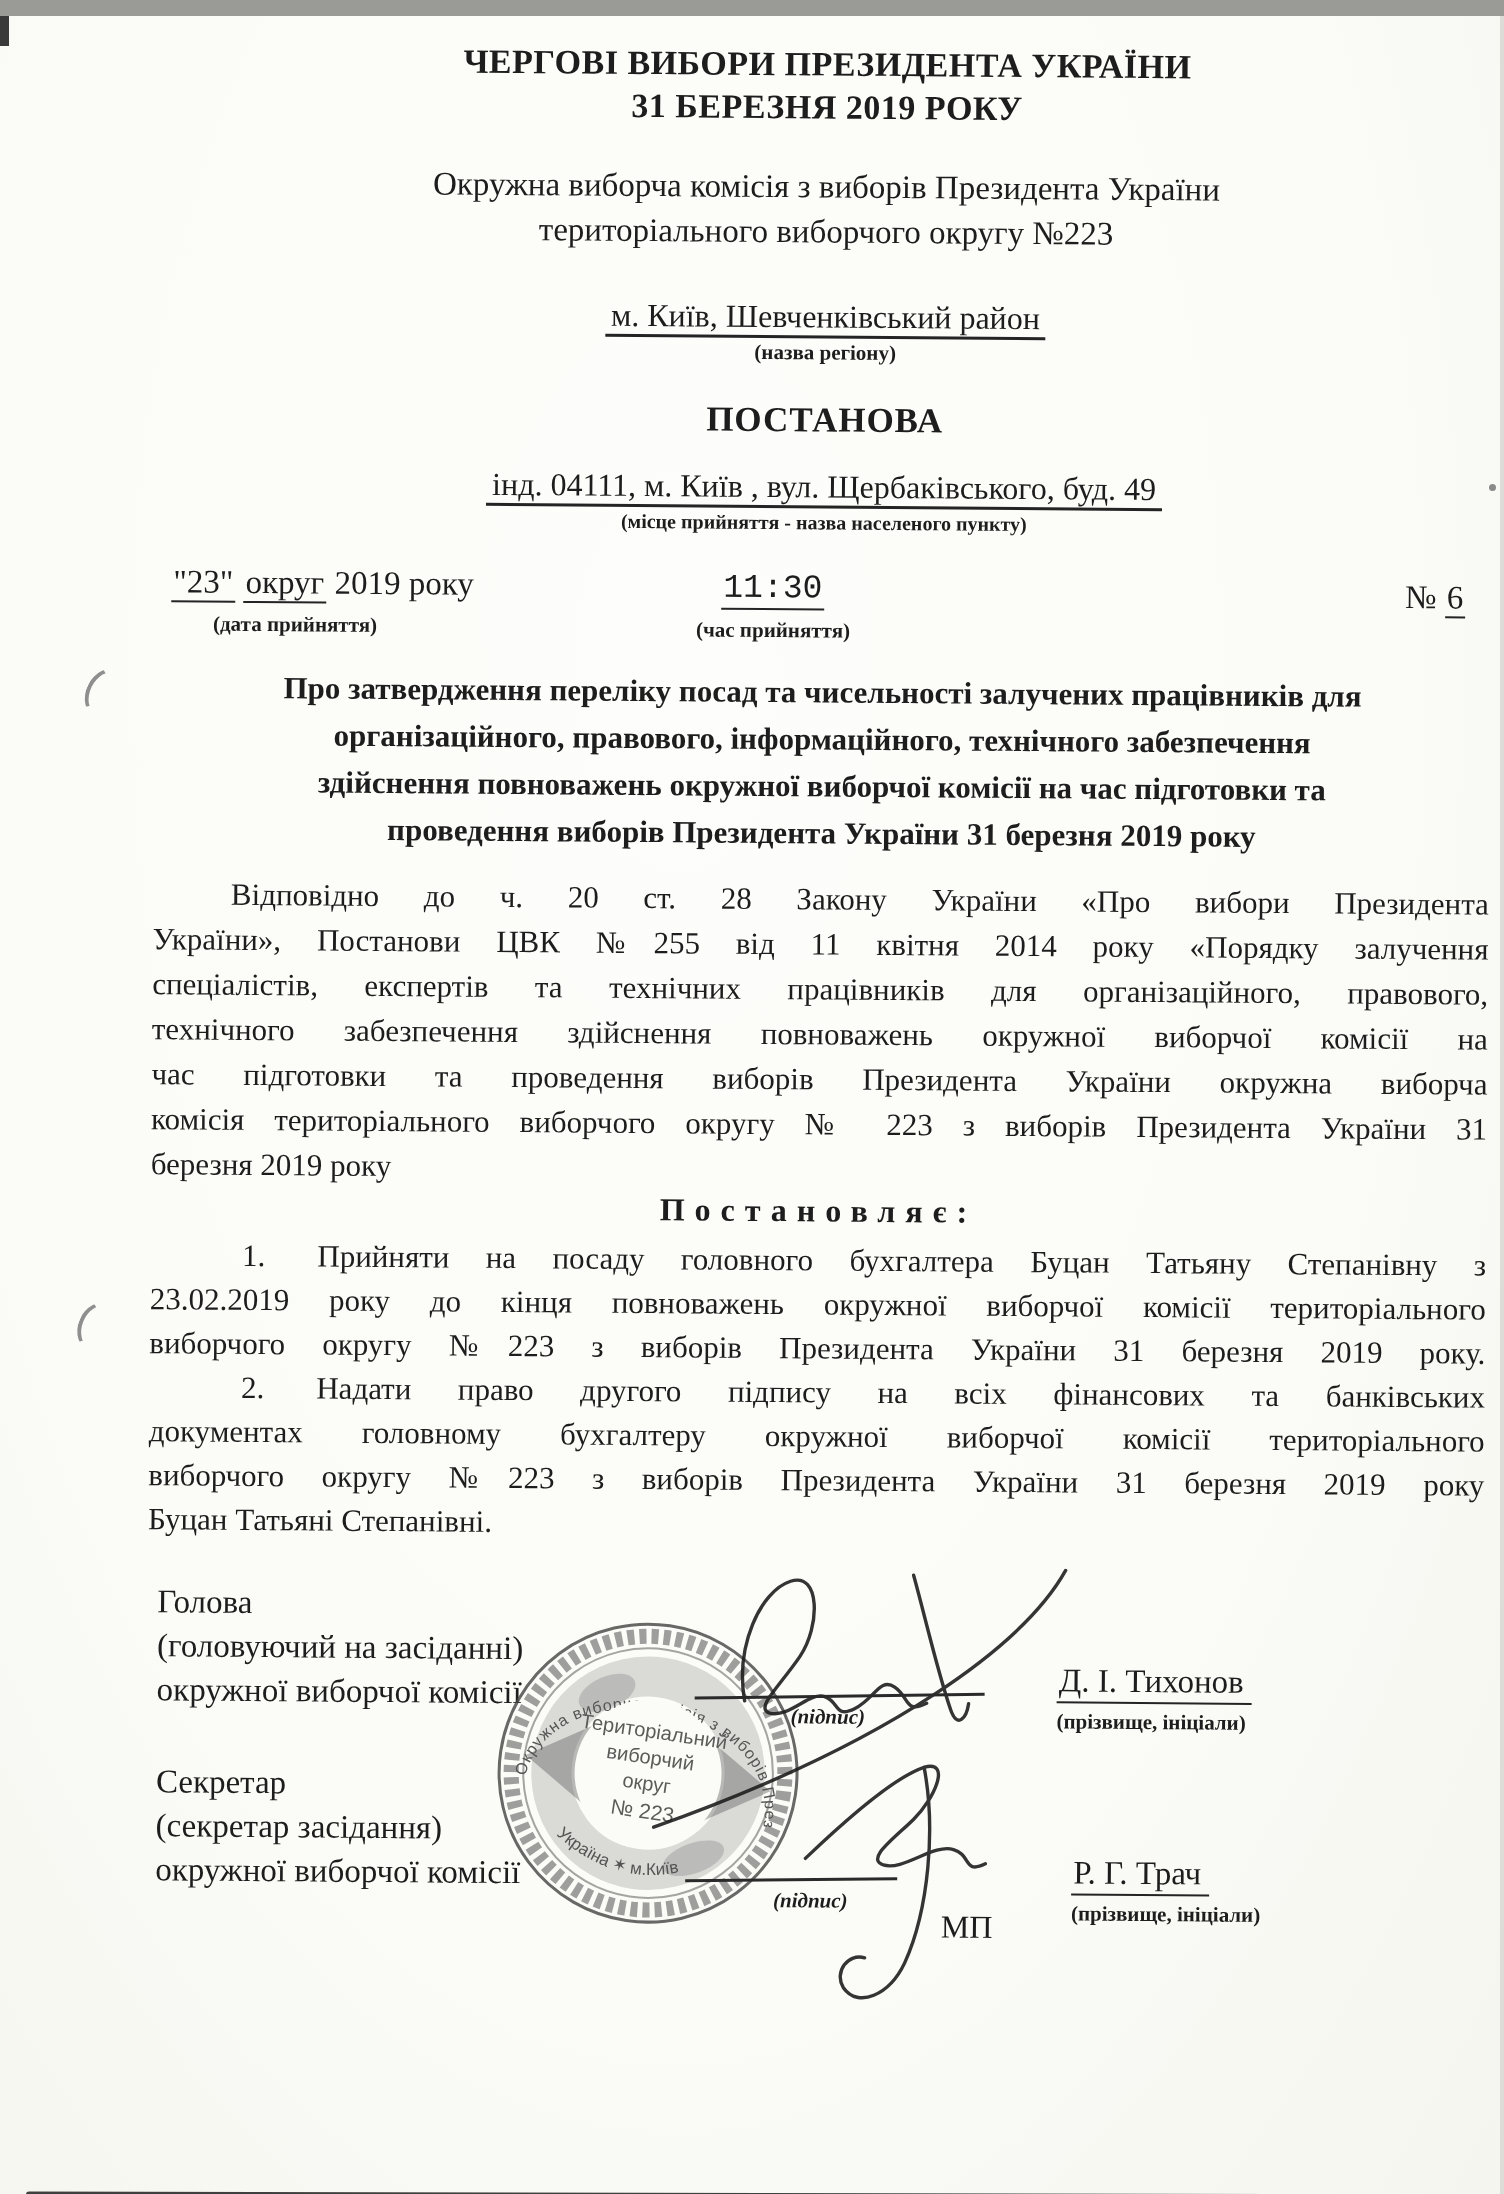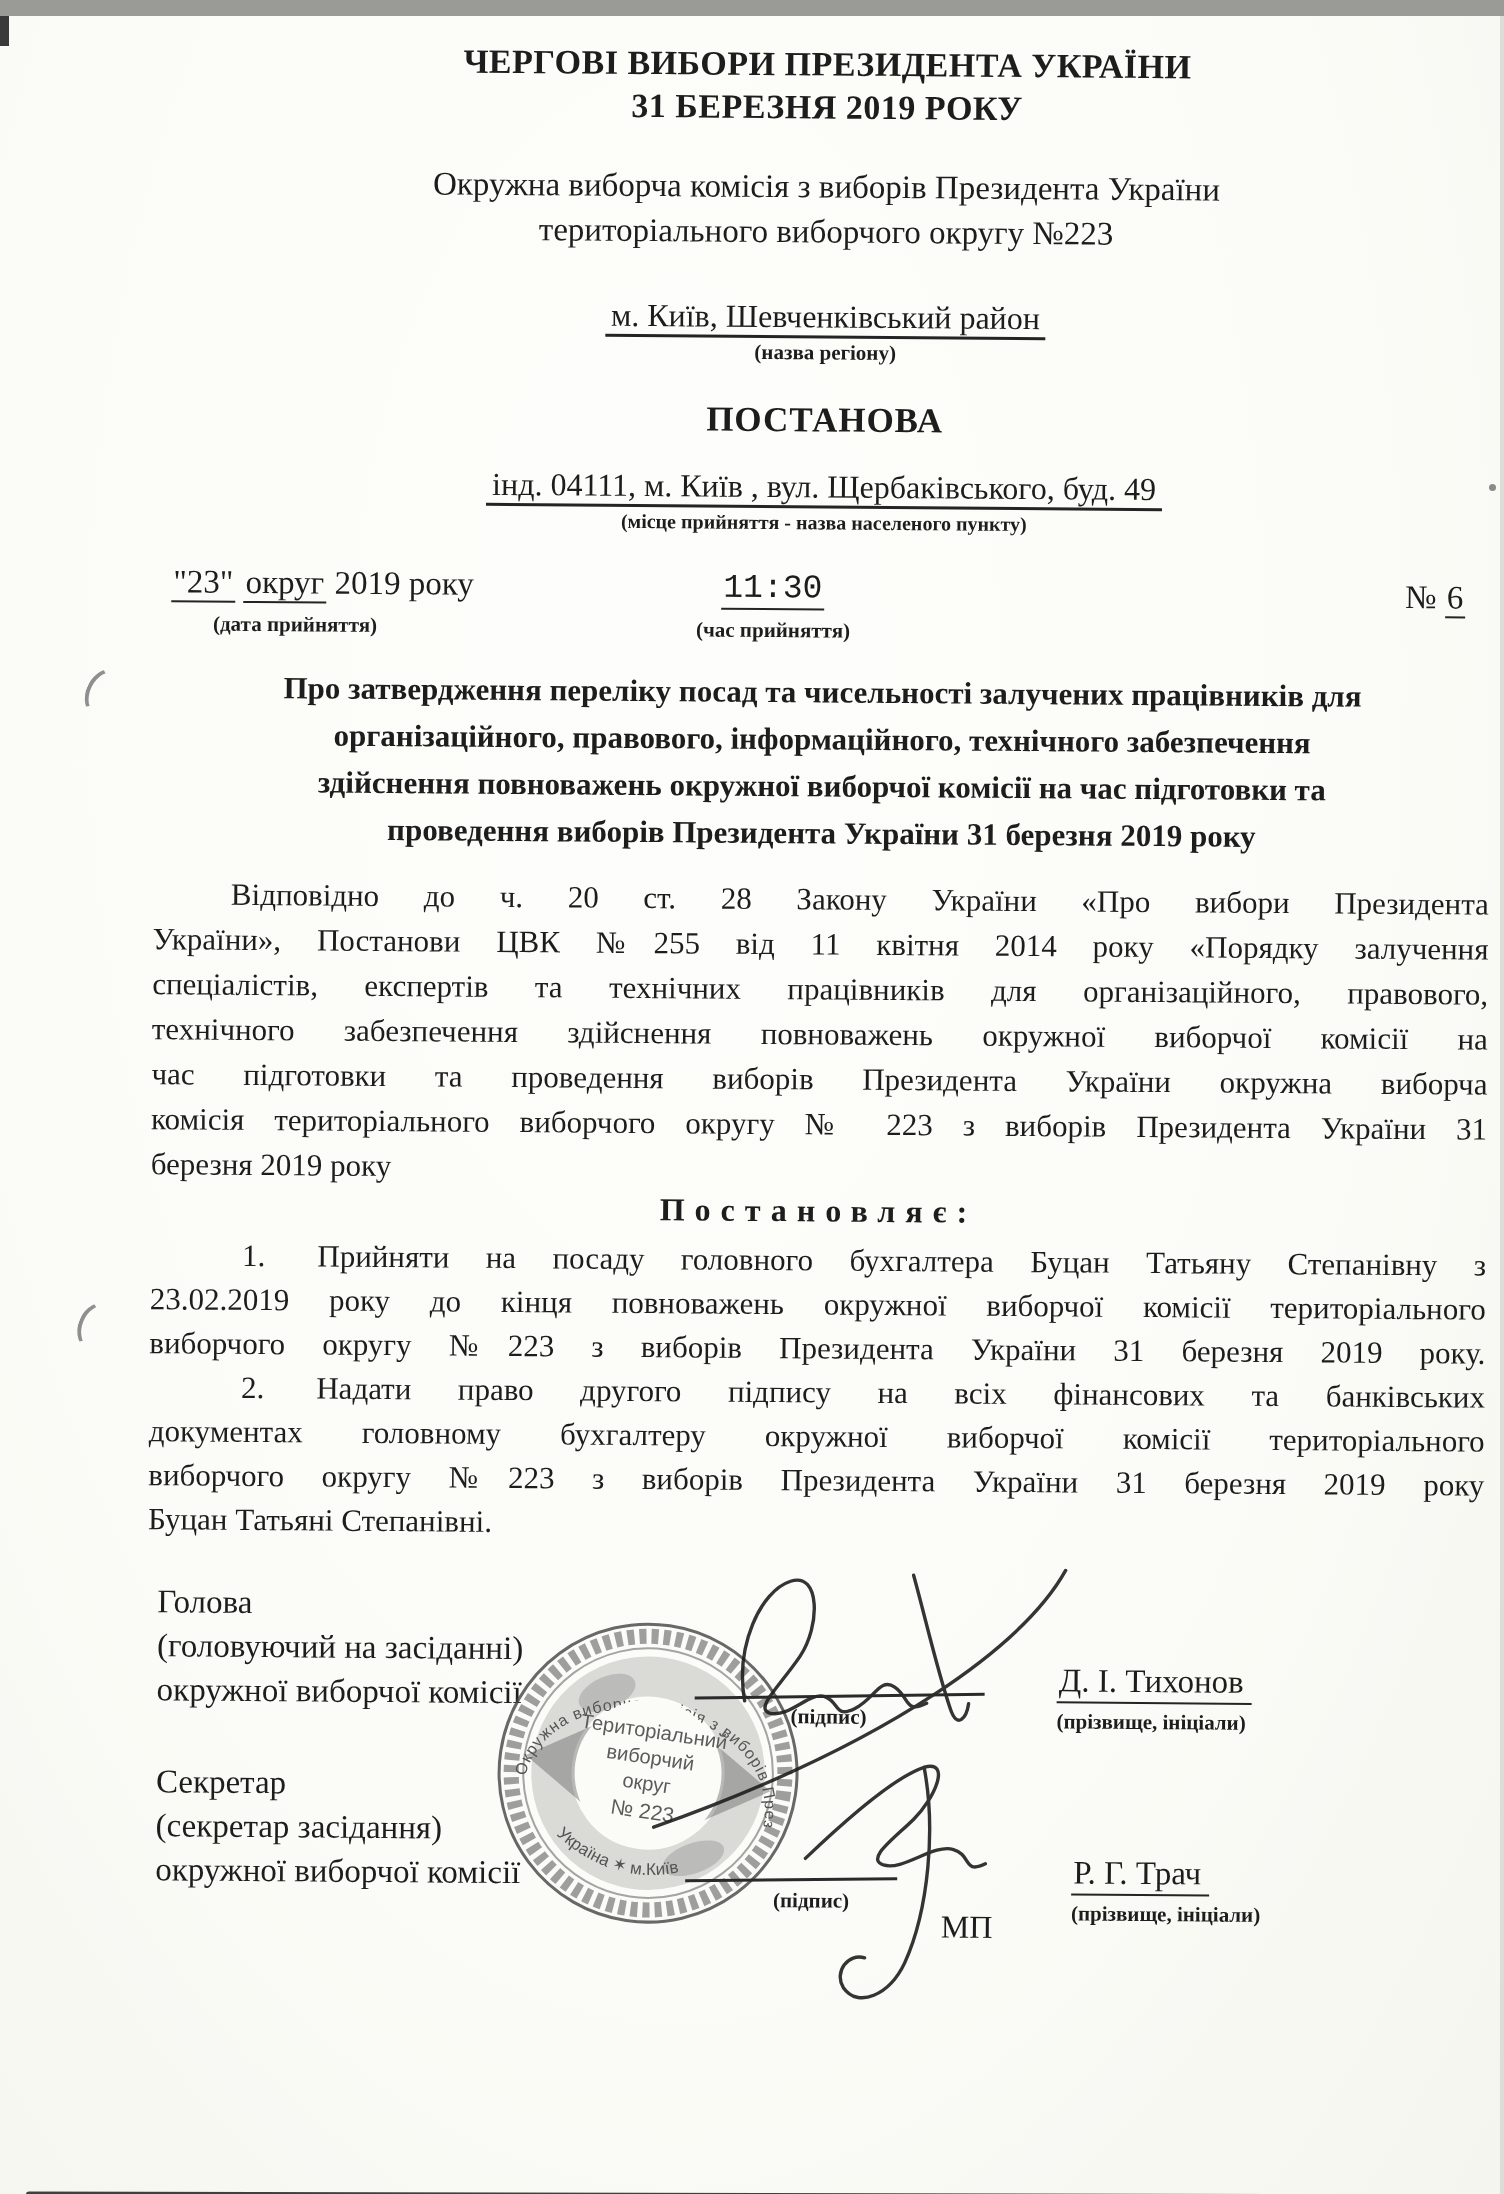--- a/index.html
+++ b/index.html
@@ -45,21 +45,21 @@
   .role{position:absolute;left:162px;font-size:33px;line-height:44px;}
   .role-1{top:28px;}
   .role-2{top:208px;}
   .stamp{position:absolute;left:498px;top:62px;width:312px;height:312px;}
   .sigsvg{position:absolute;}
   .sig1{left:600px;top:0;width:500px;height:290px;}
   .sig2{left:700px;top:150px;width:320px;height:320px;}
   .sigline{position:absolute;border-top:3px solid #2a2a2a;}
   .sigline-1{left:700px;top:138px;width:290px;transform:rotate(-1.2deg);}
   .sigline-2{left:692px;top:322px;width:212px;transform:rotate(-1deg);}
-  .sigcap{position:absolute;}
+  .sigcap{position:absolute;font-style:italic;}
   .sigcap-1{left:796px;top:148px;}
   .sigcap-2{left:780px;top:332px;}
   .namesig{position:absolute;}
   .name-1{left:1062px;top:104px;}
   .name-2{left:1078px;top:296px;}
   .nm{font-size:33px;border-bottom:2.5px solid #242424;padding:0 8px 2px 2px;display:inline-block;}
   .namesig .cap{margin-top:6px;}
   .mp{position:absolute;left:948px;top:351px;font-size:32px;}
   
   .hole{position:absolute;border:3px solid transparent;border-radius:50%;}

